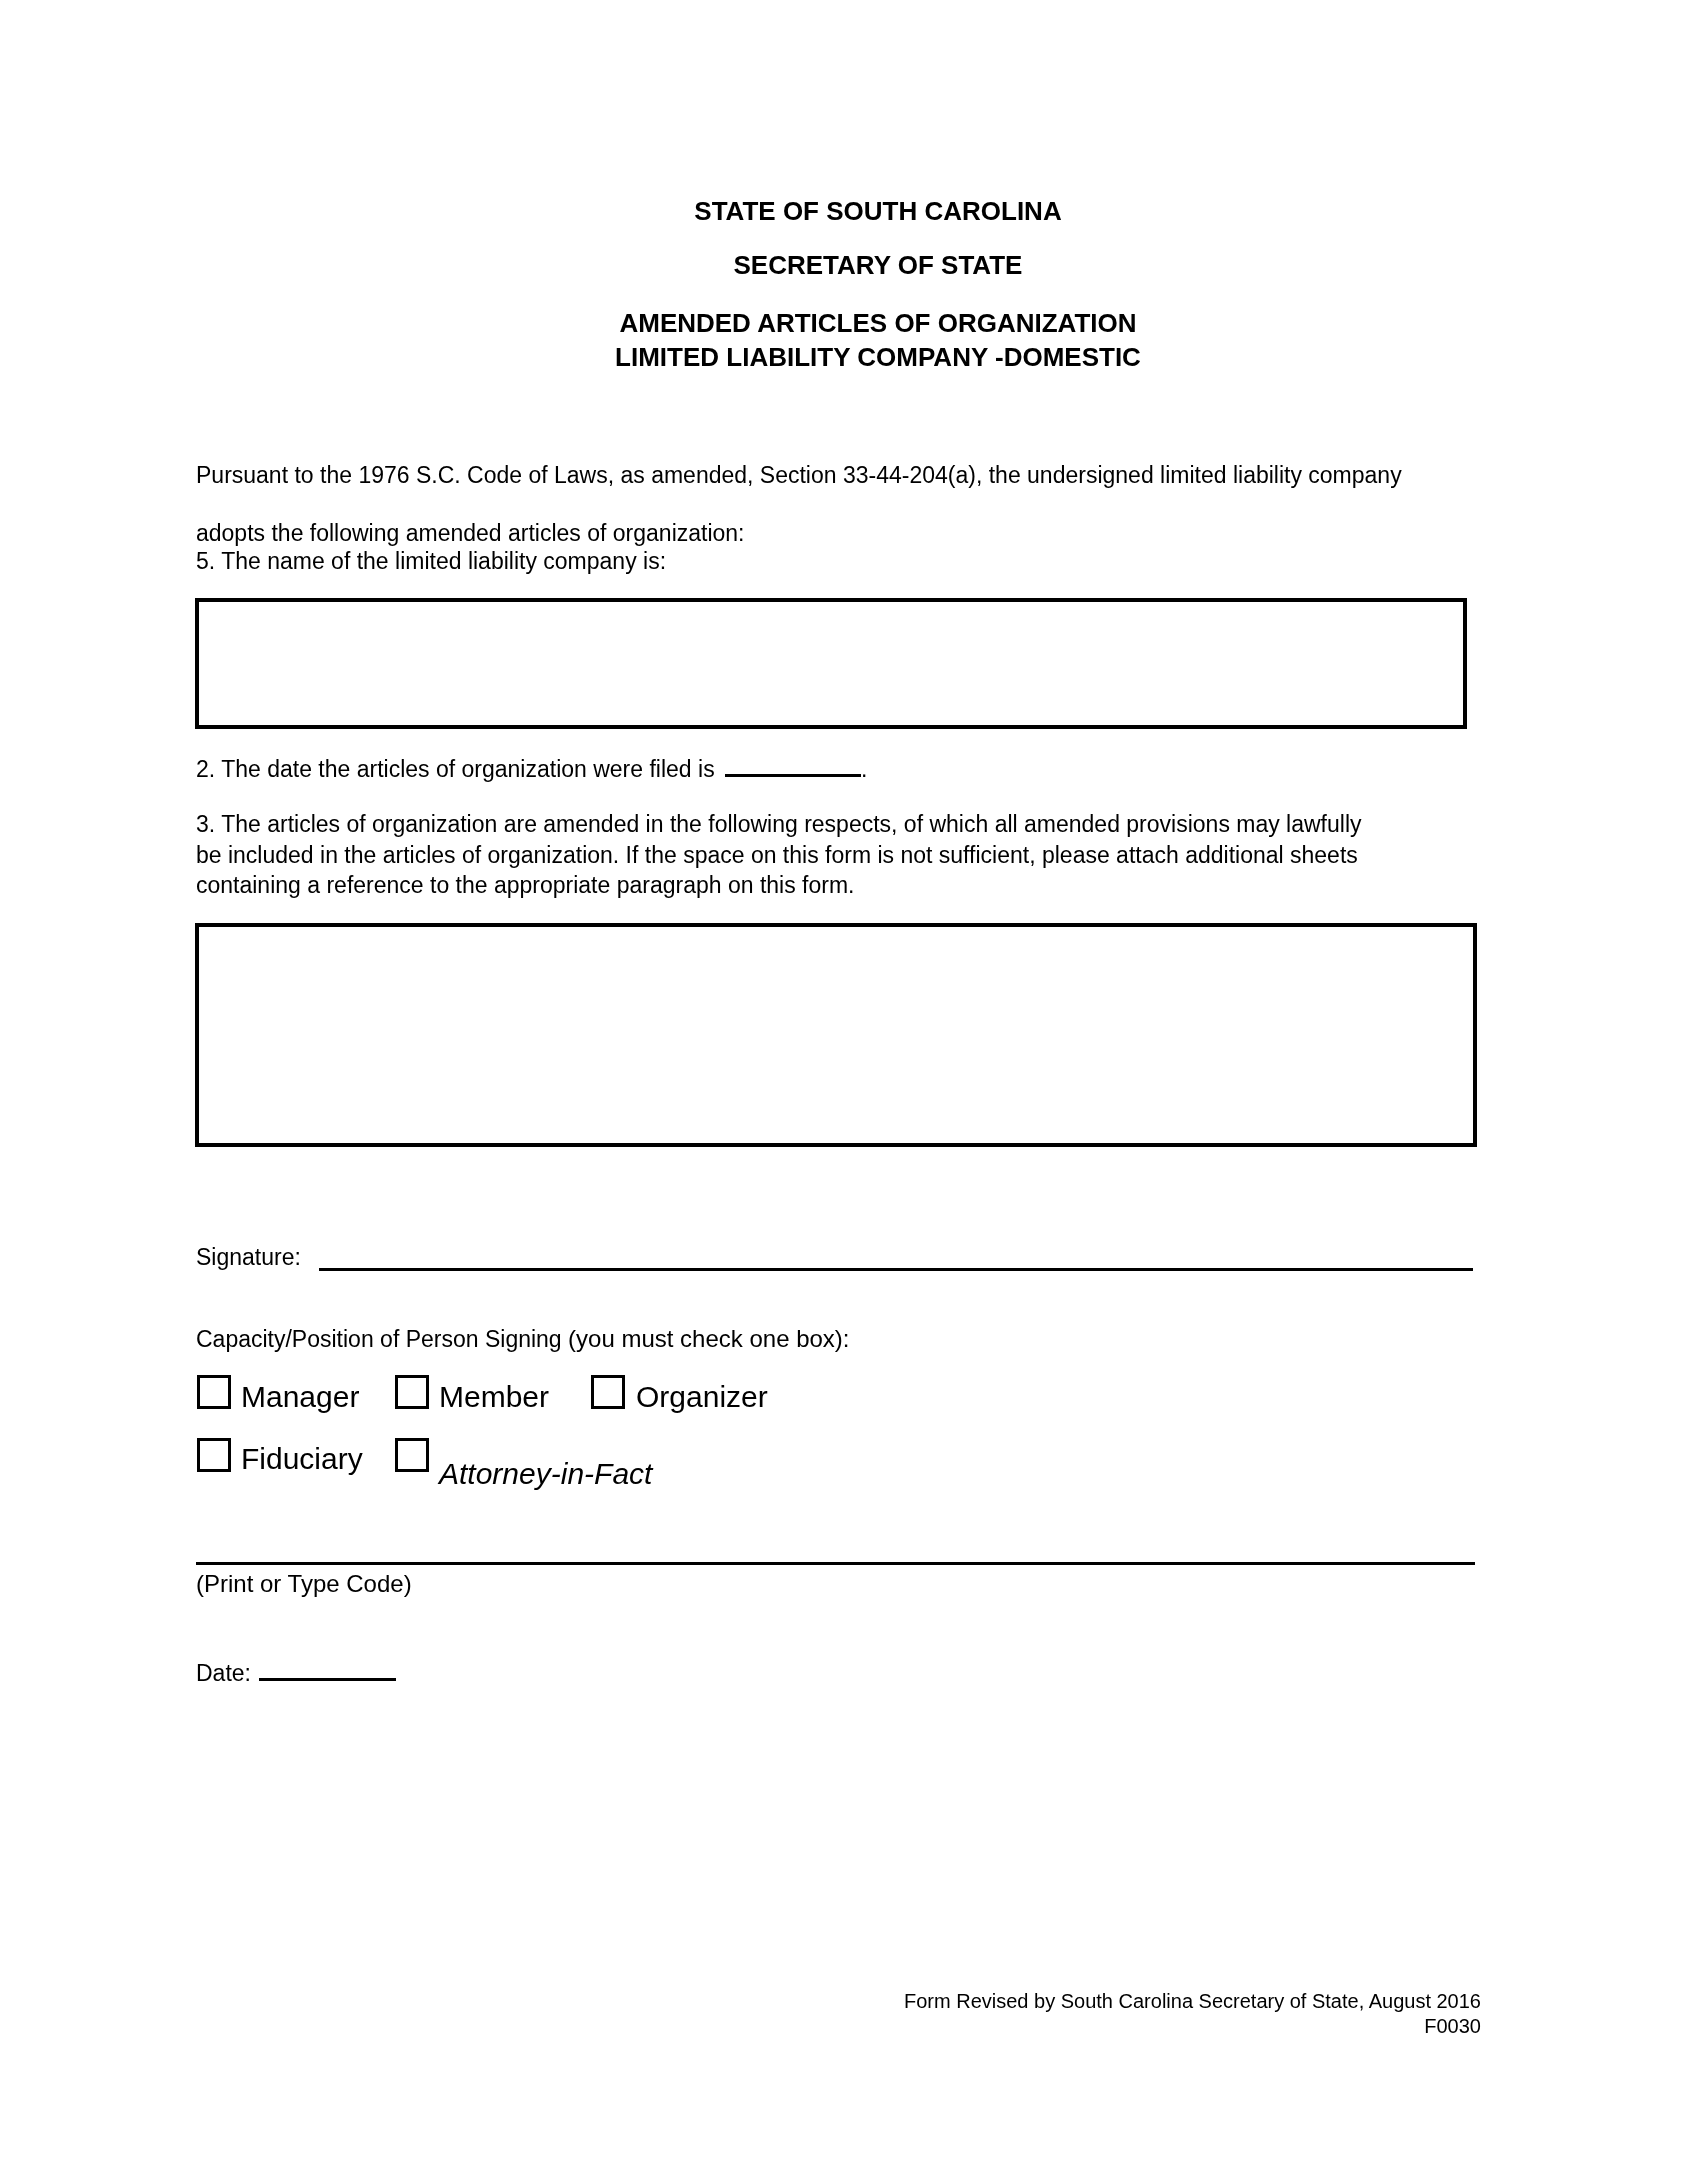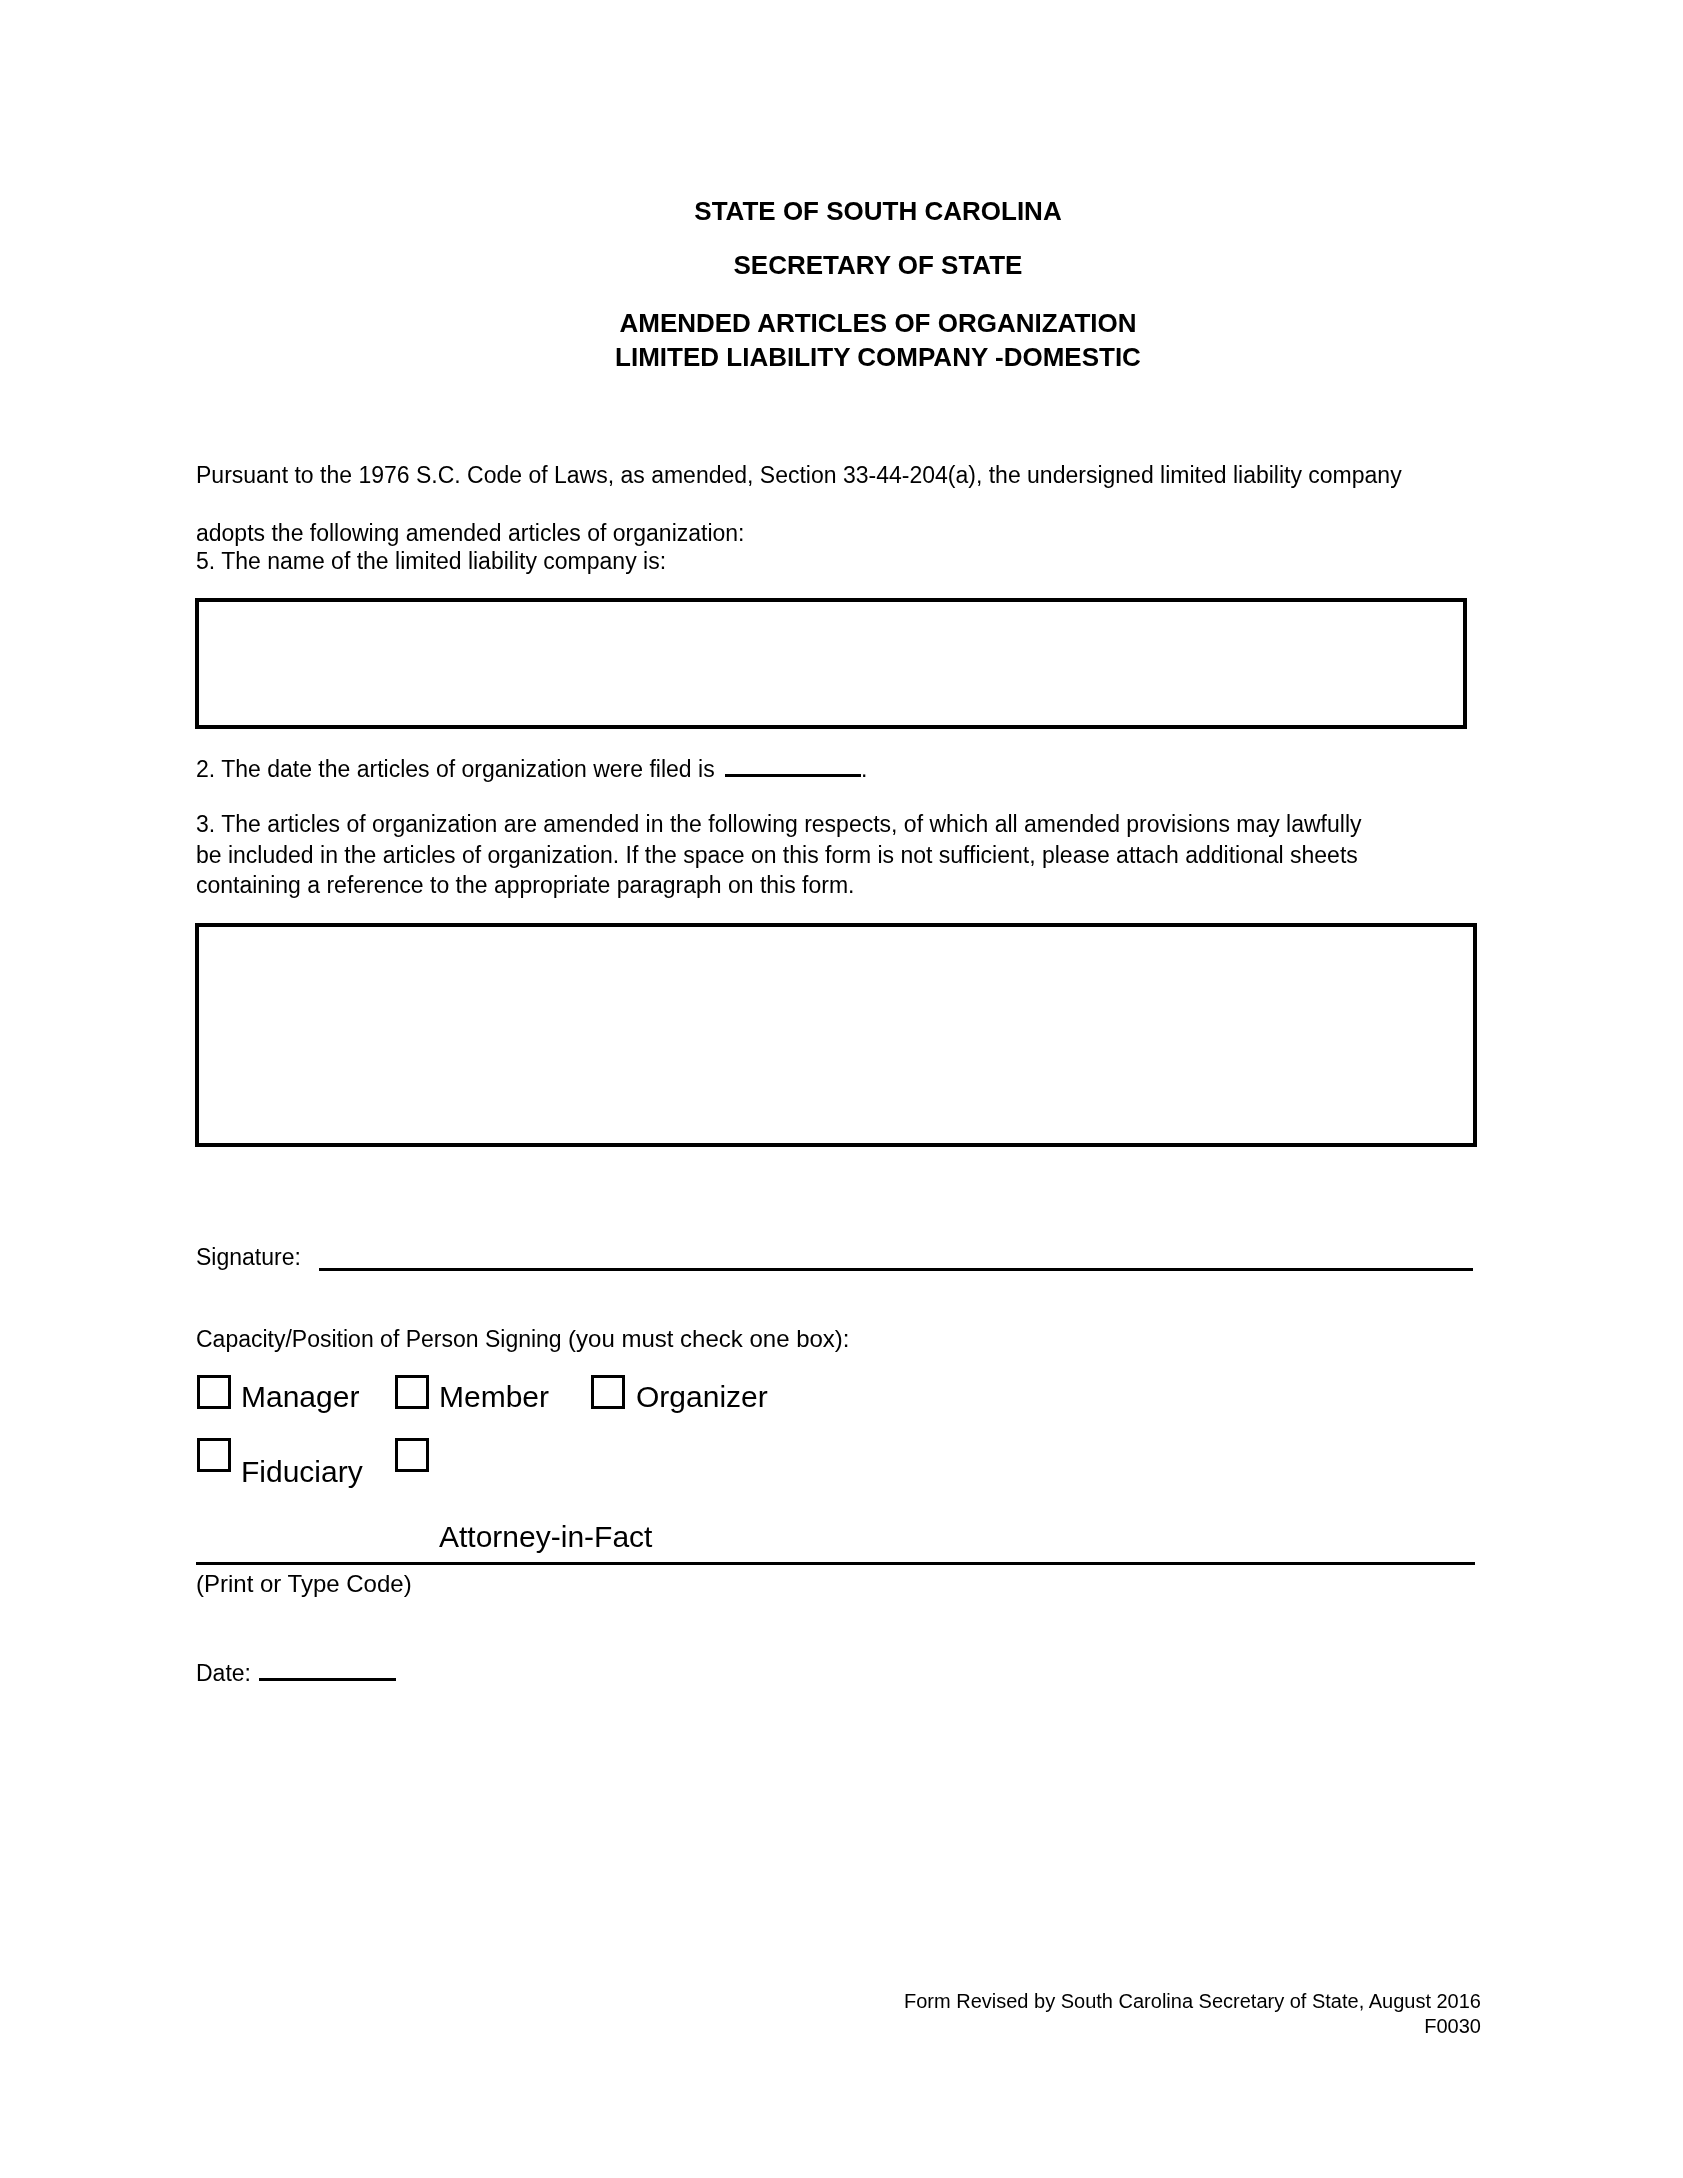--- a/index.html
+++ b/index.html
@@ -115,24 +115,24 @@
 <div class="checkbox" style="left:197px; top:1375px;"></div>
 <div class="cb-label" style="left:241px; top:1383px;">Manager</div>
 
 <div class="checkbox" style="left:395px; top:1375px;"></div>
 <div class="cb-label" style="left:439px; top:1383px;">Member</div>
 
 <div class="checkbox" style="left:591px; top:1375px;"></div>
 <div class="cb-label" style="left:636px; top:1383px;">Organizer</div>
 
 <div class="checkbox" style="left:197px; top:1438px;"></div>
-<div class="cb-label" style="left:241px; top:1445px;margin-top:13px;">Fiduciary</div>
+<div class="cb-label" style="left:241px; top:1445px;">Fiduciary</div>
 
 <div class="checkbox" style="left:395px; top:1438px;"></div>
-<div class="cb-label" style="left:439px; top:1523px;">Attorney-in-Fact</div>
+<div class="cb-label" style="left:439px; top:1460px;font-style:italic;">Attorney-in-Fact</div>
 
 <div class="hline" style="left:196px; top:1562px; width:1279px;"></div>
 <div class="body-text small" style="top:1571px; line-height:26px;">(Print or Type Code)</div>
 
 <div class="body-text" style="top:1658px;">
   <span>Date:</span>
   <span class="blank" style="width:137px; margin-left:2px;"><span></span></span>
 </div>
 
 <div class="footer" style="top:1989px;">Form Revised by South Carolina Secretary of State, August 2016</div>

